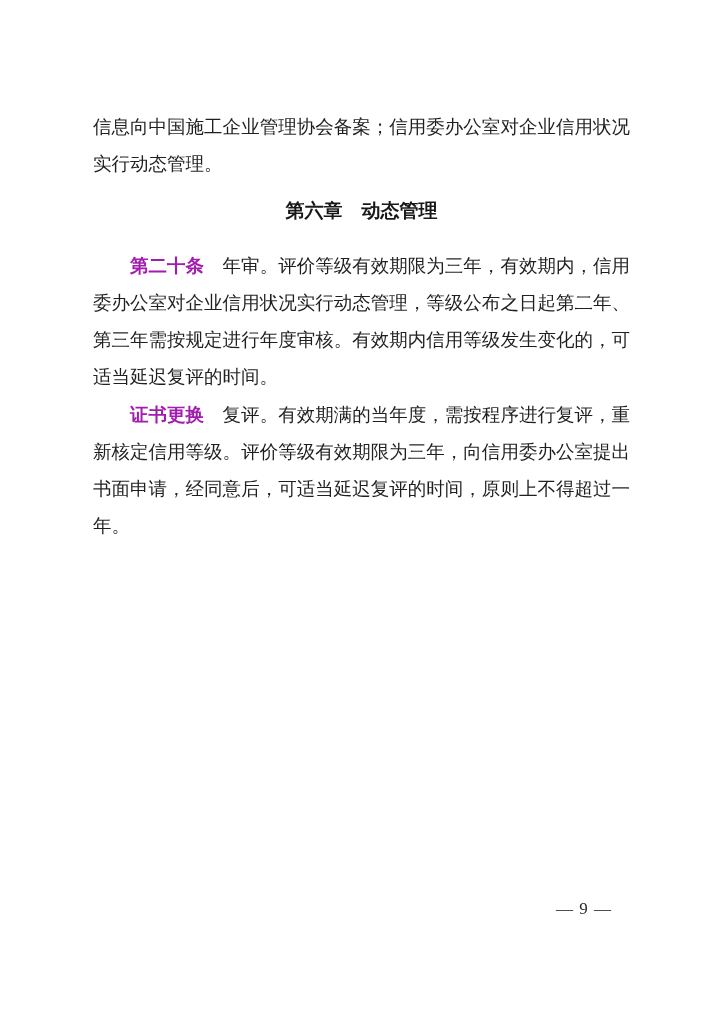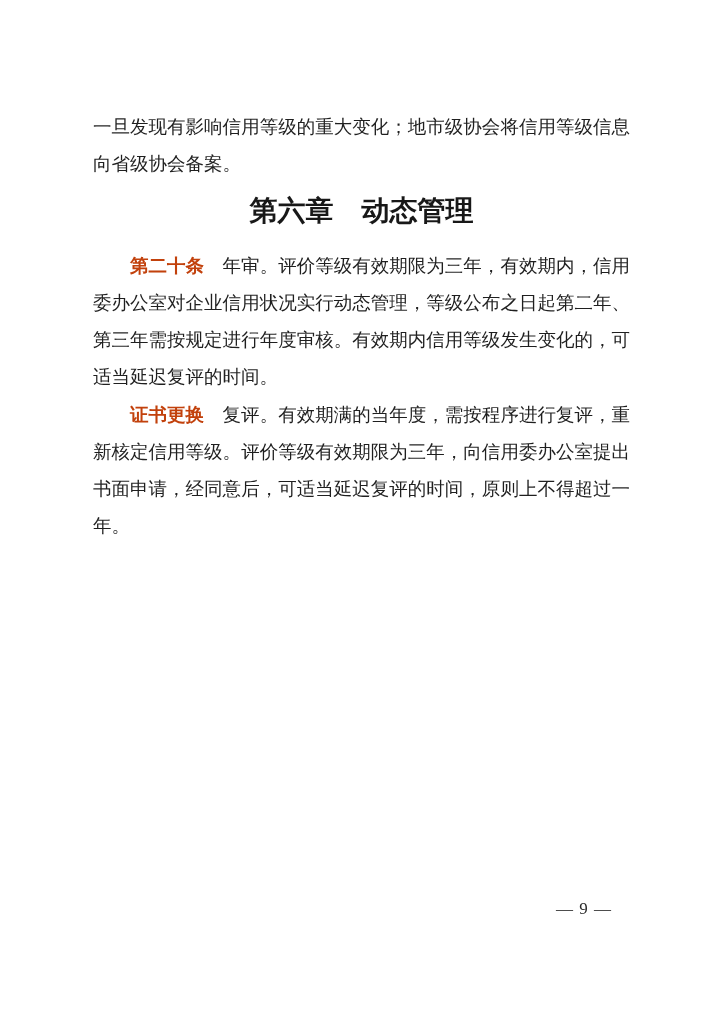--- a/index.html
+++ b/index.html
@@ -29,52 +29,52 @@
   }
   p {
     margin: 0;
   }
   .para-continuation {
     text-indent: 0;
   }
   .chapter-heading {
     font-family: "Liberation Sans", "DejaVu Sans", sans-serif;
     font-weight: bold;
-    font-size: 28px;
+    font-size: 19px;
     line-height: 30px;
     text-align: center;
     text-indent: 0;
     margin: 13px 0 21px 0;
     color: #181818;
   }
   .article-para {
     text-indent: 2em;
   }
   .article-label {
     font-family: "Liberation Sans", "DejaVu Sans", sans-serif;
     font-weight: bold;
-    color: #c2410c;
+    color: #a21caf;
     margin-right: 1em;
   }
   .page-footer {
     position: absolute;
     top: 897px;
     right: 111px;
     font-size: 17px;
     line-height: 24px;
     color: #2c2c2c;
     letter-spacing: 1px;
   }
 </style>
 </head>
 <body>
 
 <div class="doc-page body-text">
 
-  <p class="para-continuation">一旦发现有影响信用等级的重大变化；地市级协会将信用等级信息向省级协会备案。</p>
+  <p class="para-continuation">信息向中国施工企业管理协会备案；信用委办公室对企业信用状况实行动态管理。</p>
 
   <p class="chapter-heading">第六章　动态管理</p>
 
   <p class="article-para"><span class="article-label">第二十条</span><span>年审。评价等级有效期限为三年，有效期内，信用委办公室对企业信用状况实行动态管理，等级公布之日起第二年、第三年需按规定进行年度审核。有效期内信用等级发生变化的，可适当延迟复评的时间。</span></p>
 
   <p class="article-para"><span class="article-label">证书更换</span><span>复评。有效期满的当年度，需按程序进行复评，重新核定信用等级。评价等级有效期限为三年，向信用委办公室提出书面申请，经同意后，可适当延迟复评的时间，原则上不得超过一年。</span></p>
 
 
 
 

